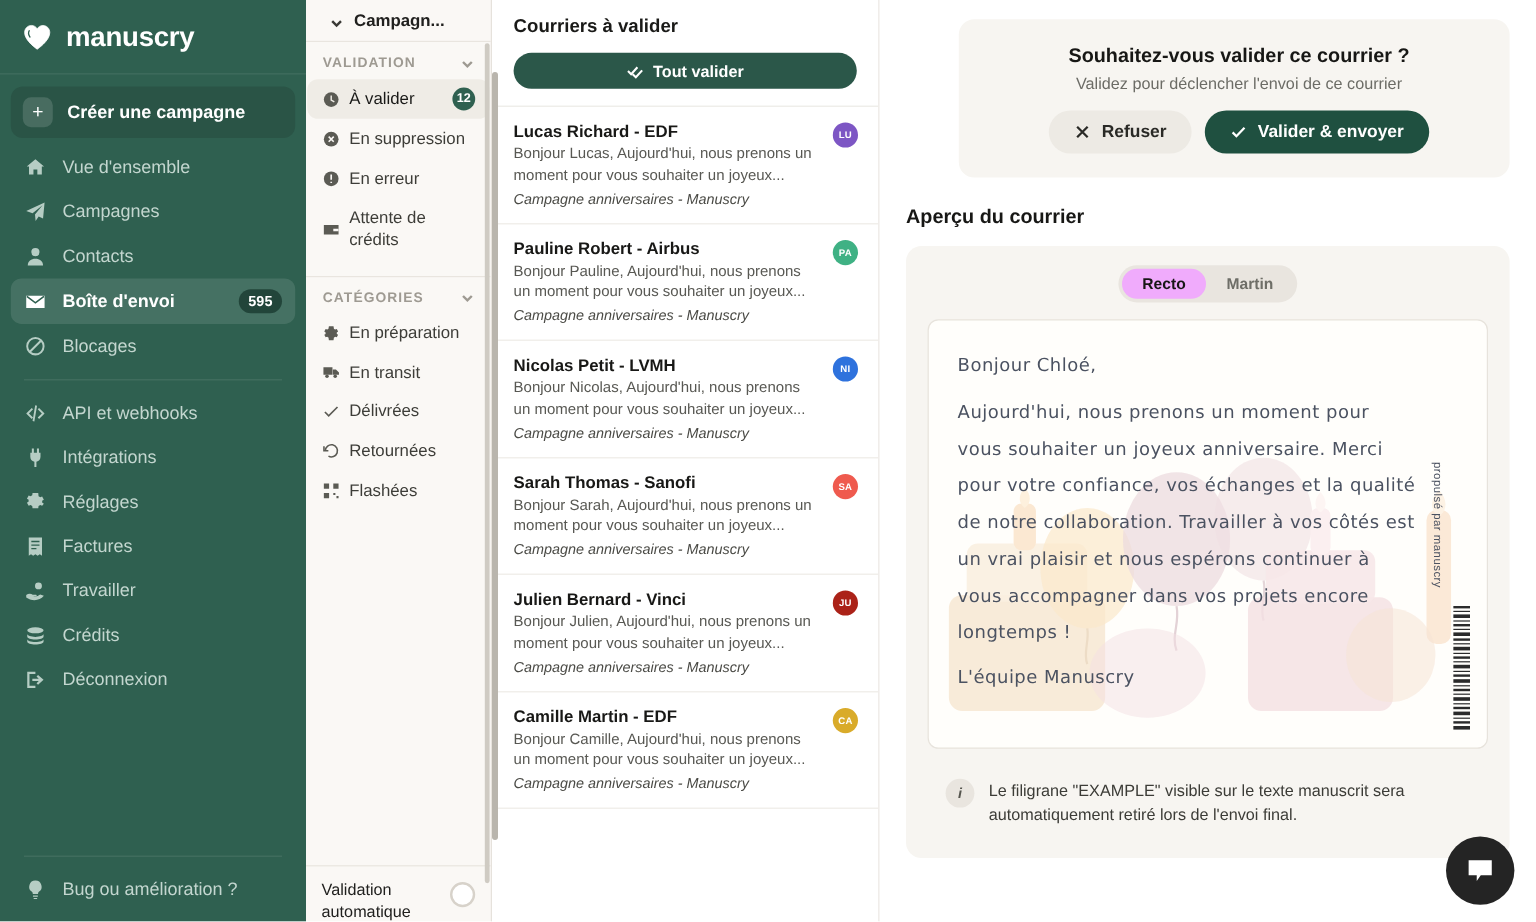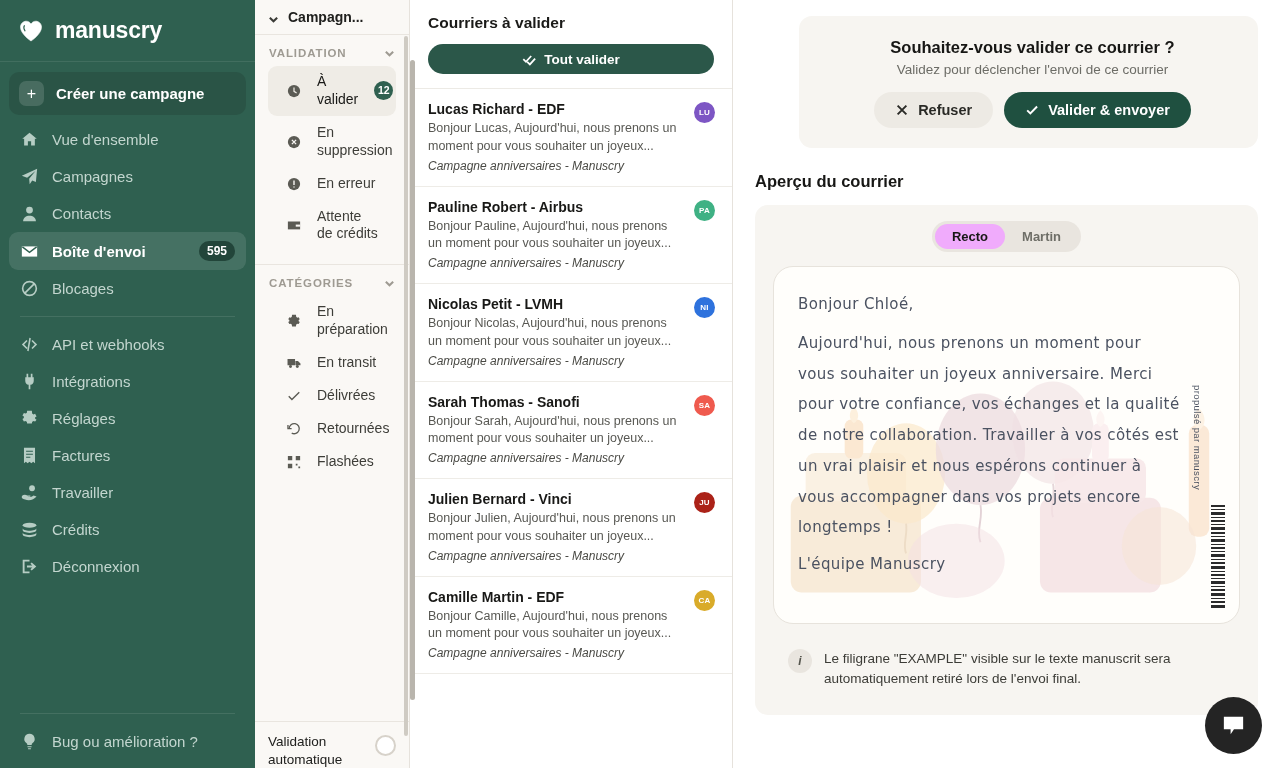--- a/index.html
+++ b/index.html
@@ -68,36 +68,36 @@
   .subnav {
     width: 155px; flex: 0 0 155px; height: 768px;
     background: #faf8f5;
     border-right: 1px solid #e6e2dc;
     display: flex; flex-direction: column;
     overflow: hidden; position: relative;
   }
   .subnav-head {
     height: 35px; flex: 0 0 35px;
     display: flex; align-items: center; gap: 9px;
-    padding: 0 13px;
+    padding: 0 20px;
     border-bottom: 1px solid #e9e5df;
     font-size: 14px; font-weight: 600; color: #20201e;
   }
   .chev { width: 11px; height: 11px; color: #3a3a36; flex: 0 0 11px; }
   .chev svg { width: 11px; height: 11px; stroke: currentColor; fill: none; stroke-width: 2.2; }
   .subnav-scroll { flex: 1 1 auto; overflow: hidden; }
   .sec-head {
     display: flex; align-items: center; justify-content: space-between;
     padding: 12px 14px 6px 14px;
     font-size: 11.5px; letter-spacing: 0.9px; font-weight: 600; color: #9e9a92;
   }
   .sec-head .chev { color: #9e9a92; }
   .sub-item {
-    display: flex; align-items: center; gap: 16px;
-    margin: 1px 13px; padding: 7px 18px; border-radius: 9px;
+    display: flex; align-items: center; gap: 8px;
+    margin: 1px 1px; padding: 7px 12px; border-radius: 9px;
     font-size: 14px; color: #3d3d38; line-height: 1.28;
   }
   .sub-item.active { background: #efece6; color: #191917; font-weight: 500; }
   .sub-item .sico {
     width: 15px; height: 15px; flex: 0 0 15px;
     display: flex; align-items: center; justify-content: center; color: #5b5b54;
   }
   .sub-item .sico svg { width: 14px; height: 14px; fill: currentColor; }
   .sub-item .slbl { flex: 1 1 auto; }
   .sub-badge {
@@ -202,21 +202,21 @@
   .seg-wrap { display: flex; justify-content: center; }
   .seg-btn {
     border: none; background: transparent; font-family: inherit;
     font-size: 13px; font-weight: 600; color: #6e6e67;
     padding: 5px 17px; border-radius: 14px; cursor: pointer;
   }
   .seg-btn.on { background: #f0abfc; color: #171715; }
 
   .letter {
     position: relative; background: #fffefb;
-    border: 1px solid #e7e3dc; border-radius: 20px;
+    border: 1px solid #e7e3dc; border-radius: 9px;
     height: 358px; overflow: hidden;
   }
   .letter-deco { position: absolute; inset: 0; }
   .hand {
     position: relative; z-index: 2;
     padding: 22px 58px 0 24px;
     font-family: "DejaVu Sans", sans-serif;
     color: #4b5261; font-size: 15px; line-height: 2.05;
     letter-spacing: 0.4px;
   }

